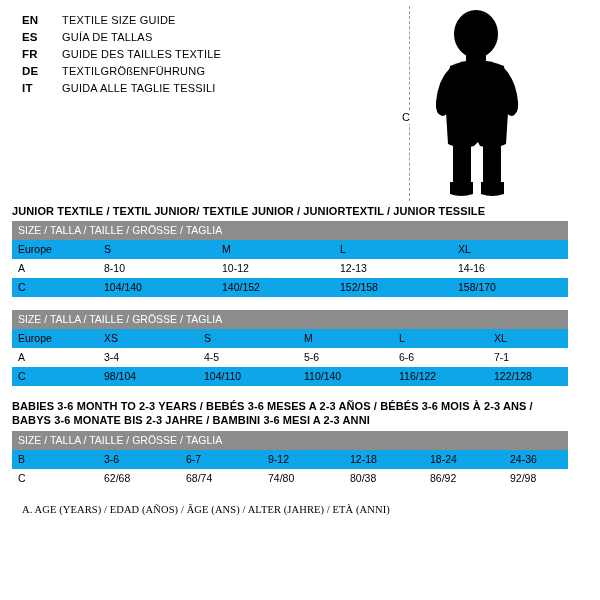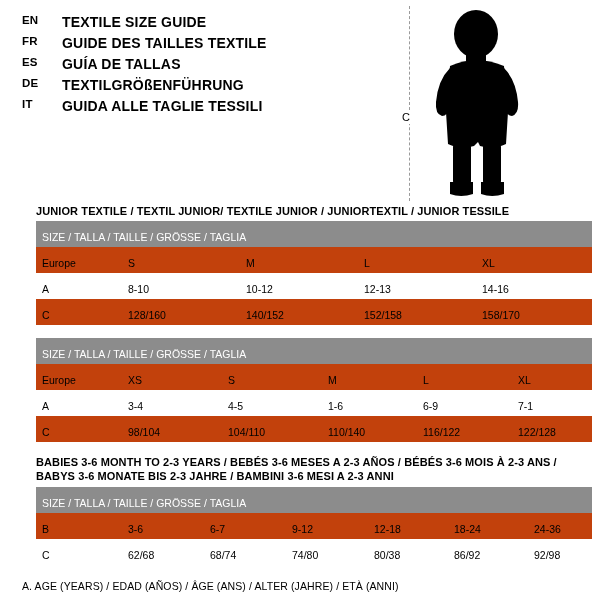--- a/index.html
+++ b/index.html
@@ -22,32 +22,32 @@
     height: 205px;
   }
   .lang-list {
     position: absolute;
     left: 22px;
     top: 14px;
     width: 330px;
   }
   .lang-row {
     display: flex;
-    align-items: flex-start;
+    align-items: flex-end;
     margin-bottom: 5px;
   }
   .lang-code {
     width: 40px;
     font-size: 11.5px;
     font-weight: bold;
     letter-spacing: 0.2px;
   }
   .lang-title {
-    font-size: 14px;
-    font-weight: bold;
+    font-size: 11px;
+    font-weight: normal;
     letter-spacing: 0.2px;
   }
 
   
   .figure-wrap {
     position: absolute;
     right: 18px;
     top: 6px;
     width: 190px;
     height: 195px;
@@ -71,85 +71,86 @@
   .kid {
     position: absolute;
     left: 28px;
     top: 4px;
     width: 120px;
     height: 190px;
   }
 
   
   .section {
-    margin: 0 36px;
+    margin: 0 12px;
   }
   .section-title {
     font-size: 11px;
     font-weight: bold;
     margin-bottom: 4px;
     letter-spacing: 0.1px;
   }
   .section-title.multi {
     line-height: 14px;
   }
   table.size-table {
     border-collapse: collapse;
     width: 556px;
     table-layout: fixed;
     font-size: 10.5px;
   }
   table.size-table td {
-    padding: 10px 0 3px 6px;
+    padding: 3px 0 3px 6px;
     border: none;
     vertical-align: middle;
     line-height: 13px;
   }
   tr.head-row td {
     background: #8c8c8c;
     color: #ffffff;
     font-size: 10.5px;
   }
   tr.band td {
-    background: #c2410c;
+    background: #0ea5e9;
   }
   tr.plain td {
     background: #ffffff;
   }
   .spacer {
     height: 13px;
   }
 
   
   .legend {
     margin: 14px 22px 0 22px;
     font-size: 10.5px;
     line-height: 15px;
   }
   .legend div {
     letter-spacing: 0.1px;
+    font-family: Liberation Serif, serif;
   }
 </style>
 </head>
 <body>
 
 <div class="header">
 
   <div class="lang-list">
     <div class="lang-row">
       <span class="lang-code">EN</span>
       <span class="lang-title">TEXTILE SIZE GUIDE</span>
     </div>
     <div class="lang-row">
+      <span class="lang-code">ES</span>
+      <span class="lang-title">GUÍA DE TALLAS</span>
+    </div>
+    <div class="lang-row">
       <span class="lang-code">FR</span>
       <span class="lang-title">GUIDE DES TAILLES TEXTILE</span>
-    </div>
-    <div class="lang-row">
-      <span class="lang-code">ES</span>
-      <span class="lang-title">GUÍA DE TALLAS</span>
     </div>
     <div class="lang-row">
       <span class="lang-code">DE</span>
       <span class="lang-title">TEXTILGRÖßENFÜHRUNG</span>
     </div>
     <div class="lang-row">
       <span class="lang-code">IT</span>
       <span class="lang-title">GUIDA ALLE TAGLIE TESSILI</span>
     </div>
   </div>
@@ -207,21 +208,21 @@
       </tr>
       <tr class="plain">
         <td>A</td>
         <td>8-10</td>
         <td>10-12</td>
         <td>12-13</td>
         <td>14-16</td>
       </tr>
       <tr class="band">
         <td>C</td>
-        <td>128/160</td>
+        <td>104/140</td>
         <td>140/152</td>
         <td>152/158</td>
         <td>158/170</td>
       </tr>
     </tbody>
   </table>
 </div>
 
 <div class="spacer"></div>
 
@@ -244,22 +245,22 @@
         <td>XS</td>
         <td>S</td>
         <td>M</td>
         <td>L</td>
         <td>XL</td>
       </tr>
       <tr class="plain">
         <td>A</td>
         <td>3-4</td>
         <td>4-5</td>
-        <td>1-6</td>
-        <td>6-9</td>
+        <td>5-6</td>
+        <td>6-6</td>
         <td>7-1</td>
       </tr>
       <tr class="band">
         <td>C</td>
         <td>98/104</td>
         <td>104/110</td>
         <td>110/140</td>
         <td>116/122</td>
         <td>122/128</td>
       </tr>

